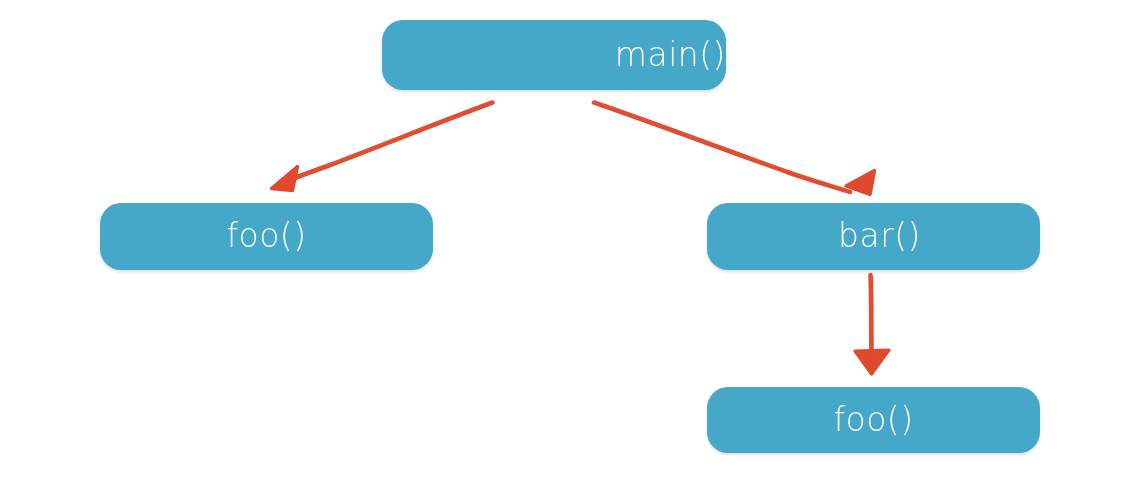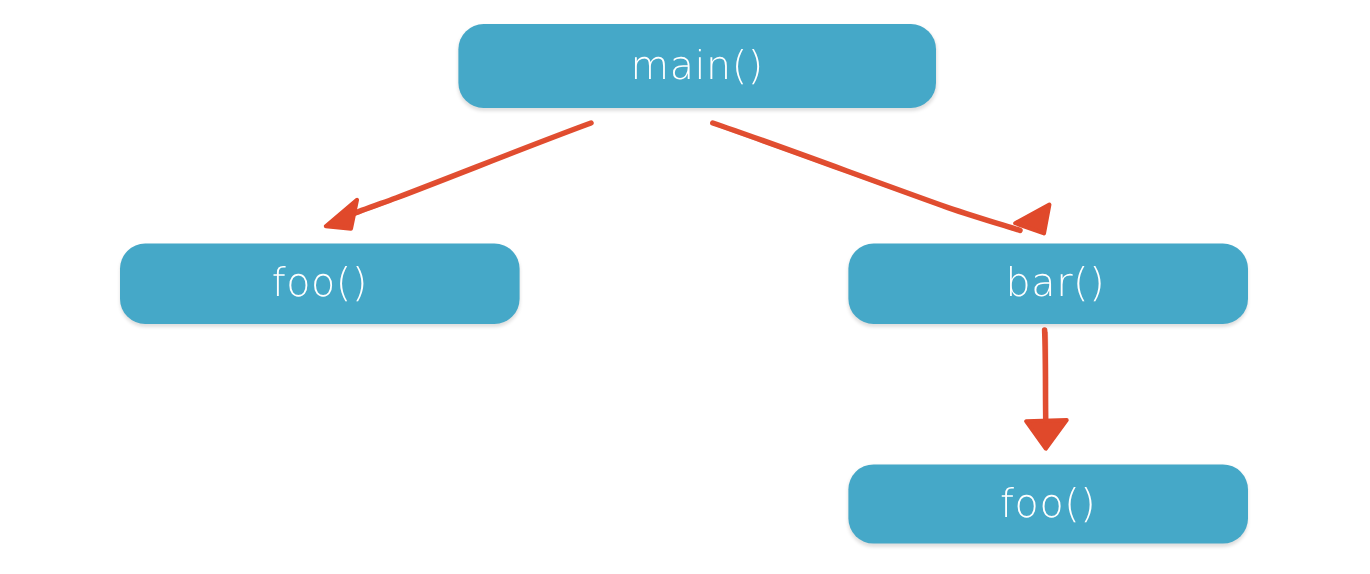--- a/index.html
+++ b/index.html
@@ -65,21 +65,21 @@
       <path d="M874.5,170.5 L870,194.5 L846,186 Z" fill="#e0492b" stroke="#e0492b" stroke-width="3.4" stroke-linejoin="round"></path>
     </g>
 
     <g>
       <path d="M870.5,275 C871.5,300 871,328 871.5,354" fill="none" stroke="#e0492b" stroke-width="4.6" stroke-linecap="round" opacity="0.97"></path>
       <path d="M872.5,277 C873,301 872.5,330 872.5,352" fill="none" stroke="#e0492b" stroke-width="1.7" stroke-linecap="round" opacity="0.5"></path>
       <path d="M855,351 L889,350 L871.5,374 Z" fill="#e0492b" stroke="#e0492b" stroke-width="3.2" stroke-linejoin="round"></path>
     </g>
   </svg>
 
-  <div class="node" style="left:382px; top:20px; width:398px; height:70px; background:#45a8c8;">
+  <div class="node" style="left:382px; top:20px; width:344px; height:70px; background:#45a8c8;justify-content:flex-end;">
     <span class="node-label">main()</span>
   </div>
 
   <div class="node" style="left:100px; top:203px; width:333px; height:67px; background:#45a8c8;">
     <span class="node-label">foo()</span>
   </div>
 
   <div class="node" style="left:707px; top:203px; width:333px; height:67px; background:#45a8c8;padding-left:12px;">
     <span class="node-label">bar()</span>
   </div>

